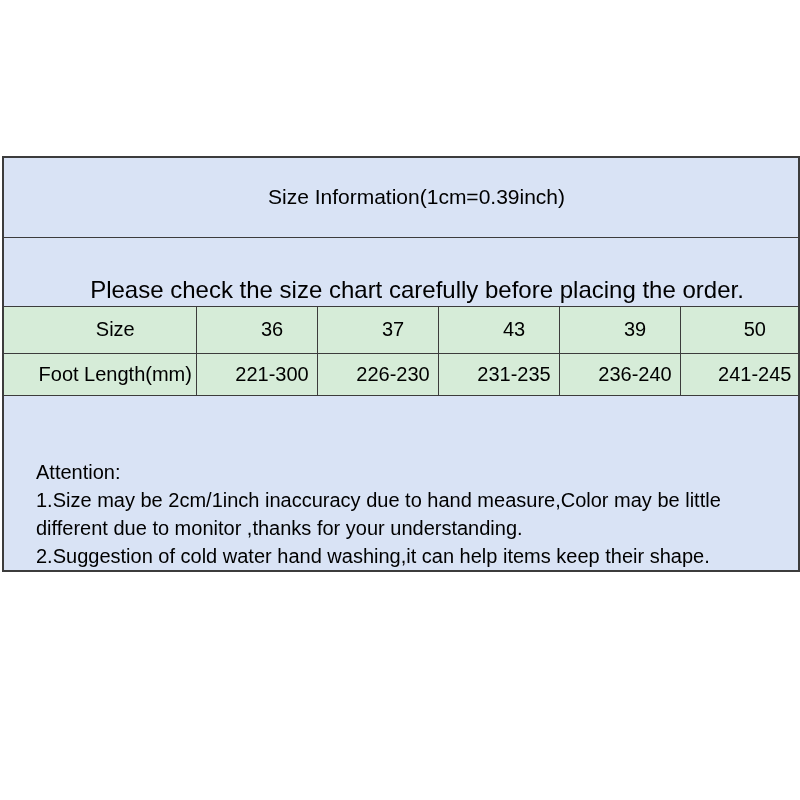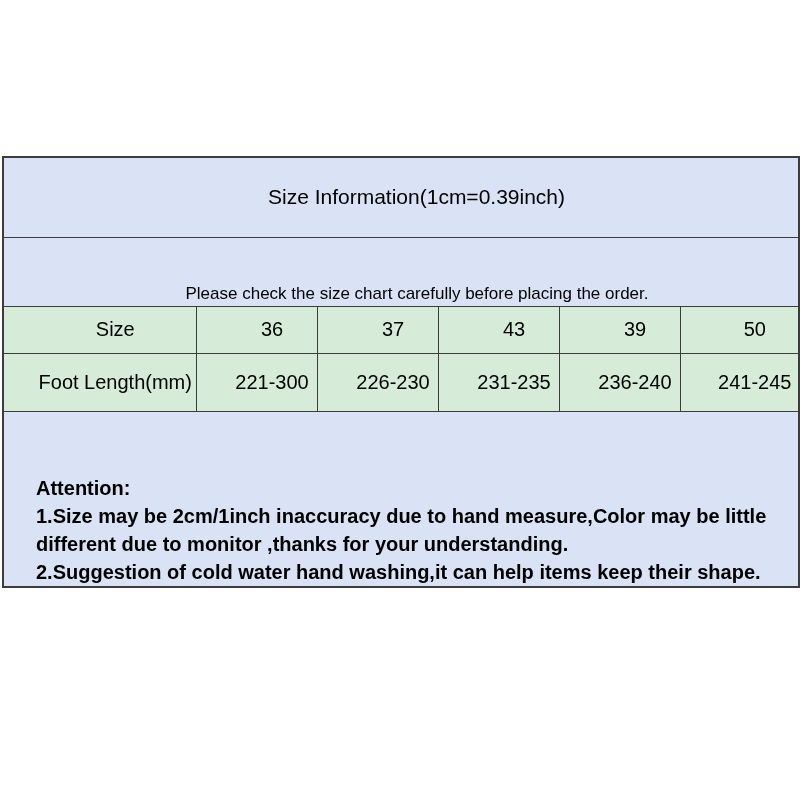--- a/index.html
+++ b/index.html
@@ -30,32 +30,32 @@
     color: var(--text, #000000);
     overflow: hidden;
     padding-left: 32px;
   }
   .bg-blue  { background: var(--blue-bg, #d9e3f5); }
   .bg-green { background: var(--green-bg, #d6ecd8); margin-top: 8px; }
 
   tr.r-title  { height: 80px; }
   tr.r-notice { height: 69px; }
   tr.r-size   { height: 47px; }
-  tr.r-foot   { height: 58px; }
-  tr.r-attn   { height: 168px; font-weight: bold; }
+  tr.r-foot   { height: 42px; }
+  tr.r-attn   { height: 168px; }
 
   td.title-cell {
     text-align: center;
     vertical-align: middle;
     font-size: 21px;
   }
   td.notice-cell {
     text-align: center;
     vertical-align: bottom;
-    font-size: 17px;
+    font-size: 24px;
     padding: 0 0 2px 0;
   }
   td.data-cell {
     text-align: center;
     vertical-align: middle;
     font-size: 20px;
   }
   td.attention-cell {
     vertical-align: top;
     padding: 62px 8px 0 5px;

